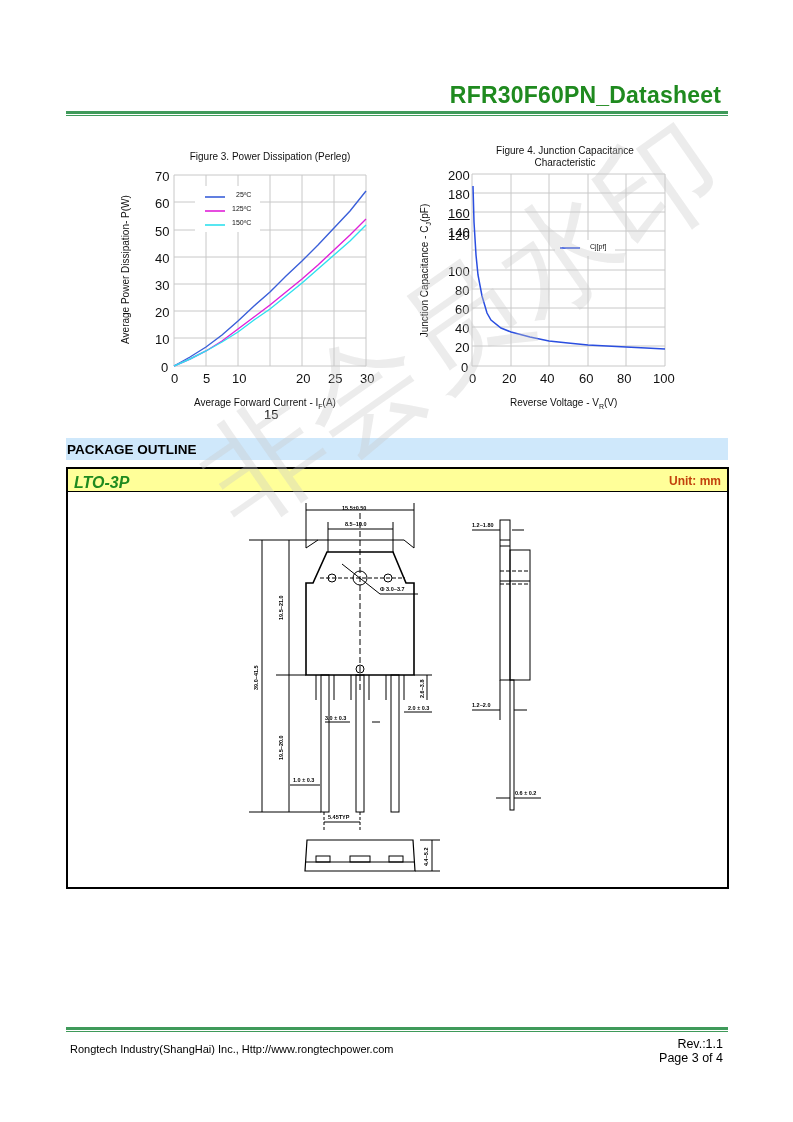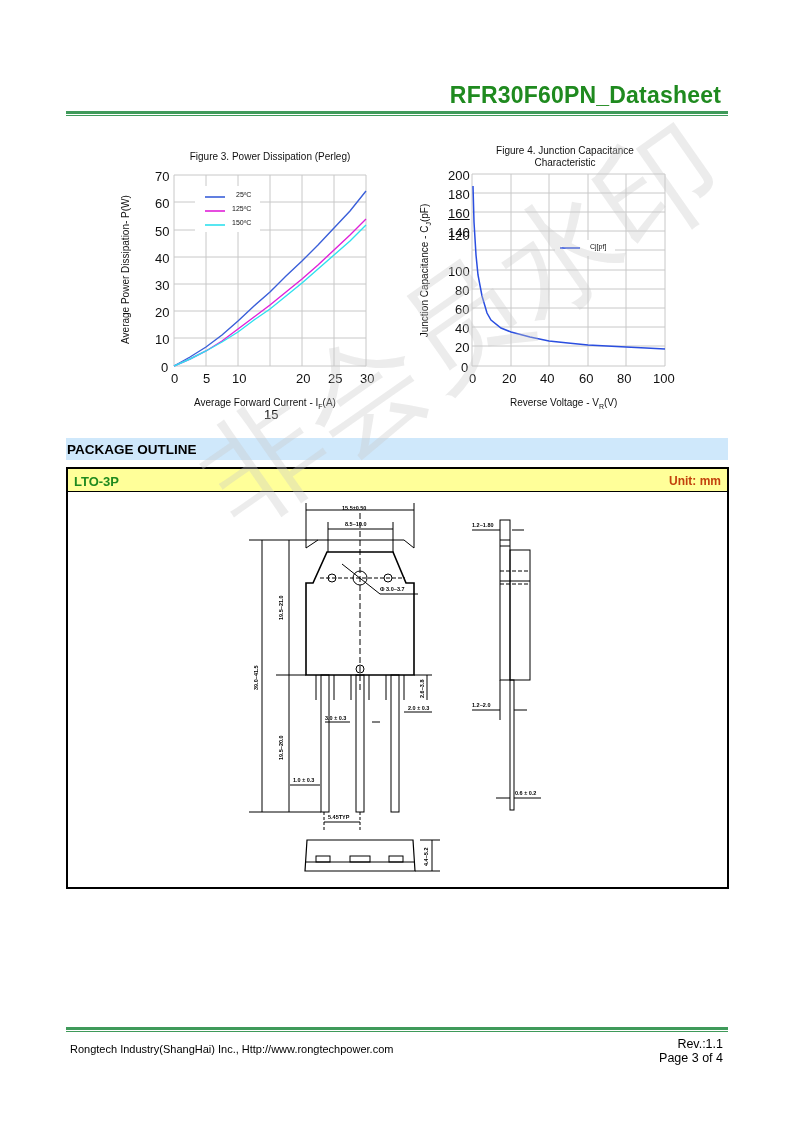--- a/index.html
+++ b/index.html
@@ -8,21 +8,21 @@
   .rule-top { position:absolute; left:66px; width:662px; top:111px; height:3px; background:#3f9a5a; }
   .rule-top2 { position:absolute; left:66px; width:662px; top:115px; height:1px; background:#3f9a5a; }
   .chart-title { position:absolute; font-size:10px; text-align:center; color:#111; line-height:12px; }
   .tick { position:absolute; font-size:13px; color:#111; }
   .ylab { position:absolute; font-size:10px; transform:rotate(-90deg); transform-origin:center; white-space:nowrap; color:#111; }
   .xlab { position:absolute; font-size:10px; color:#111; white-space:nowrap; }
   .sect { position:absolute; left:66px; top:438px; width:662px; height:22px; background:#cfe8fb; }
   .sect span { position:absolute; left:1px; top:4px; font-size:13.5px; font-weight:bold; }
   .box { position:absolute; left:66px; top:467px; width:659px; height:418px; border:2px solid #000; }
   .boxhead { position:absolute; left:0; top:0; right:0; height:22px; background:#ffff99; border-bottom:1.5px solid #000; }
-  .boxhead .l { position:absolute; left:6px; top:5px; font-size:13px; font-weight:bold; color:#1f8a1f; }
+  .boxhead .l { position:absolute; left:6px; top:5px; font-size:16px; font-weight:bold; color:#1f8a1f;font-style:italic; }
   .boxhead .r { position:absolute; right:6px; top:5px; font-size:12px; font-weight:bold; color:#c2410c; }
   .dim { font-family:"Liberation Sans", sans-serif; font-size:5.5px; font-weight:bold; }
   .rule-bot { position:absolute; left:66px; width:662px; top:1027px; height:3px; background:#3f9a5a; }
   .rule-bot2 { position:absolute; left:66px; width:662px; top:1031px; height:1px; background:#3f9a5a; }
   .foot-l { position:absolute; left:70px; top:1043px; font-size:11px; }
   .foot-r { position:absolute; right:70px; top:1037px; font-size:12.5px; text-align:right; line-height:14px; }
   .wm { position:absolute; left:170px; top:430px; font-size:120px; color:rgba(200,200,200,0.35); transform:rotate(-35deg); transform-origin:left top; white-space:nowrap; pointer-events:none; }
 </style>
 </head>
 <body>

